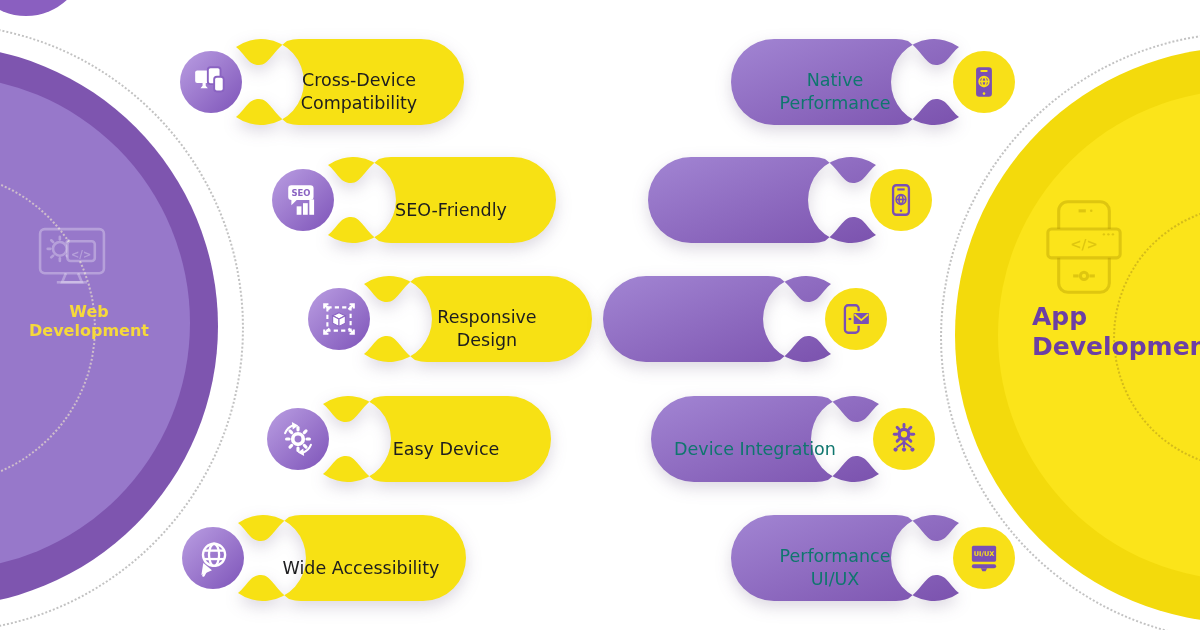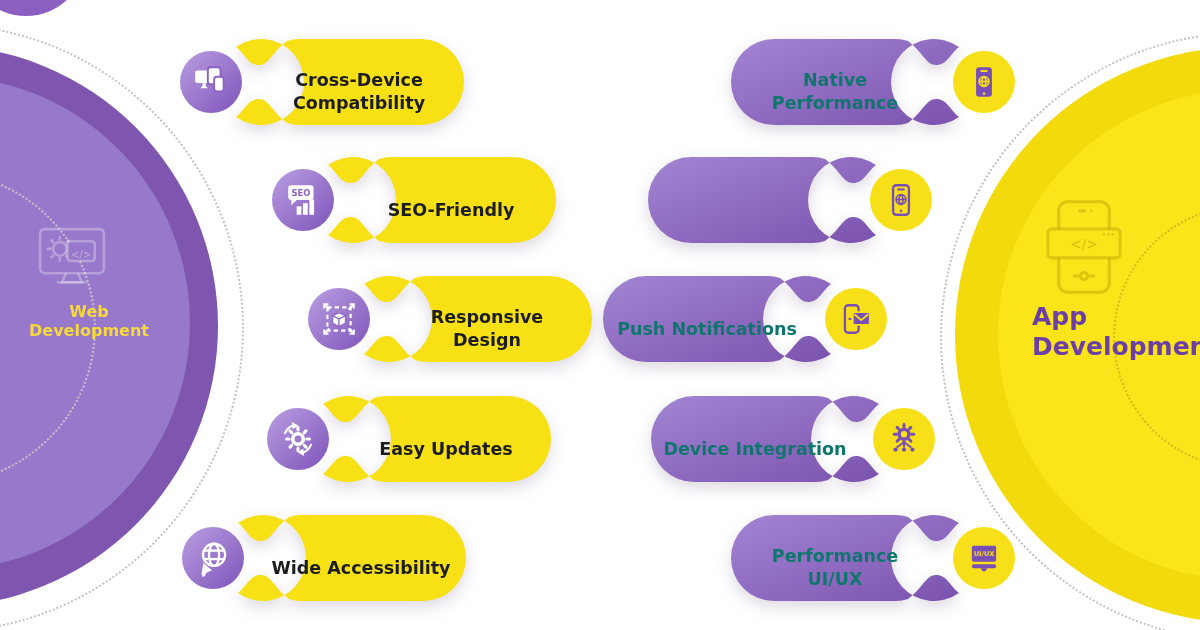--- a/index.html
+++ b/index.html
@@ -28,21 +28,21 @@
 
   .bg-icon{position:absolute;}
 
   
   .pill{position:absolute;width:296px;height:86px;}
   .pill-bg{position:absolute;left:0;top:0;filter:drop-shadow(0 6px 8px rgba(60,40,90,0.18));}
   .icon-circle{position:absolute;top:12px;width:62px;height:62px;border-radius:50%;display:flex;align-items:center;justify-content:center;}
   .icon-circle.purple{left:12px;background:linear-gradient(135deg,#BA9EE2,#7E54B9);}
   .icon-circle.yellow{left:222px;background:#F8E018;}
   .pill-label{position:absolute;top:0;height:106px;display:flex;align-items:center;justify-content:center;
-              text-align:center;white-space:pre-line;font-weight:bold;font-size:17.5px;line-height:1.3;}
+              text-align:center;white-space:pre-line;font-weight:normal;font-size:17.5px;line-height:1.3;}
   .pill.left  .pill-label{left:98px;right:12px;color:#1D1D1F;}
   .pill.right .pill-label{left:12px;right:100px;color:#0f766e;}
 </style>
 </head>
 <body>
 
 <svg width="0" height="0" style="position:absolute">
   <defs>
     <linearGradient id="gp" x1="0" y1="0" x2="1" y2="1">
       <stop offset="0" stop-color="#A285D3"></stop>
@@ -186,21 +186,21 @@
             <path d="M24 12 L25.6 10.4"></path>
         </g>
         <g stroke="#fff" stroke-width="2" fill="none" stroke-linecap="round">
           <path d="M5.8 12.5 A 13.2 13.2 0 0 1 13.5 5.0"></path>
           <path d="M30.2 23.5 A 13.2 13.2 0 0 1 22.5 31.0"></path>
         </g>
         <polygon points="12.2,1.8 18.2,5.2 13,9" fill="#fff"></polygon>
         <polygon points="23.8,34.2 17.8,30.8 23,27" fill="#fff"></polygon>
       </svg>
     </div>
-    <div class="pill-label">Easy Updates</div>
+    <div class="pill-label">Easy Device</div>
   </div>
 
   <div class="pill left" style="left:170px;top:515px">
     <svg class="pill-bg" width="296" height="86" viewBox="0 0 296 86">
       <path fill="#F7E114" d="M68 8 C78 16 80 26 91 26 C101 26 105 12 119 2 Q125 0 131 0 L253 0 A43 43 0 0 1 253 86 L131 86 Q125 86 119 84 C105 74 101 60 91 60 C80 60 78 70 68 78 A43 43 0 1 0 68 8 Z"></path>
     </svg>
     <div class="icon-circle purple">
       <svg width="38" height="38" viewBox="0 0 36 36">
         <g stroke="#fff" stroke-width="2.2" fill="none">
           <circle cx="19" cy="15" r="10.5"></circle>
@@ -258,21 +258,20 @@
       <path fill="url(#gpm)" transform="translate(296 0) scale(-1 1)" d="M68 8 C78 16 80 26 91 26 C101 26 105 12 119 2 Q125 0 131 0 L253 0 A43 43 0 0 1 253 86 L131 86 Q125 86 119 84 C105 74 101 60 91 60 C80 60 78 70 68 78 A43 43 0 1 0 68 8 Z"></path>
     </svg>
     <div class="icon-circle yellow">
       <svg width="38" height="38" viewBox="0 0 36 36">
         <rect x="7.5" y="5" width="13" height="26" rx="3" fill="none" stroke="#7A4FB5" stroke-width="2.2"></rect>
         <path d="M11 18 H13.5" stroke="#7A4FB5" stroke-width="2"></path>
         <rect x="15" y="11.5" width="16" height="12" rx="1.5" fill="#7A4FB5" stroke="#F8E018" stroke-width="1.6"></rect>
         <path d="M16.5 13.5 L23 19 L29.5 13.5" stroke="#F8E018" stroke-width="1.6" fill="none"></path>
       </svg>
     </div>
-    <div class="pill-label">Push Notifications</div>
   </div>
 
   <div class="pill right" style="left:651px;top:396px">
     <svg class="pill-bg" width="296" height="86" viewBox="0 0 296 86">
       <path fill="url(#gpm)" transform="translate(296 0) scale(-1 1)" d="M68 8 C78 16 80 26 91 26 C101 26 105 12 119 2 Q125 0 131 0 L253 0 A43 43 0 0 1 253 86 L131 86 Q125 86 119 84 C105 74 101 60 91 60 C80 60 78 70 68 78 A43 43 0 1 0 68 8 Z"></path>
     </svg>
     <div class="icon-circle yellow">
       <svg width="38" height="38" viewBox="0 0 36 36">
         <circle cx="18" cy="13.5" r="4.6" fill="none" stroke="#7A4FB5" stroke-width="3.2"></circle>
         <g stroke="#7A4FB5" stroke-width="2.8" stroke-linecap="round">

